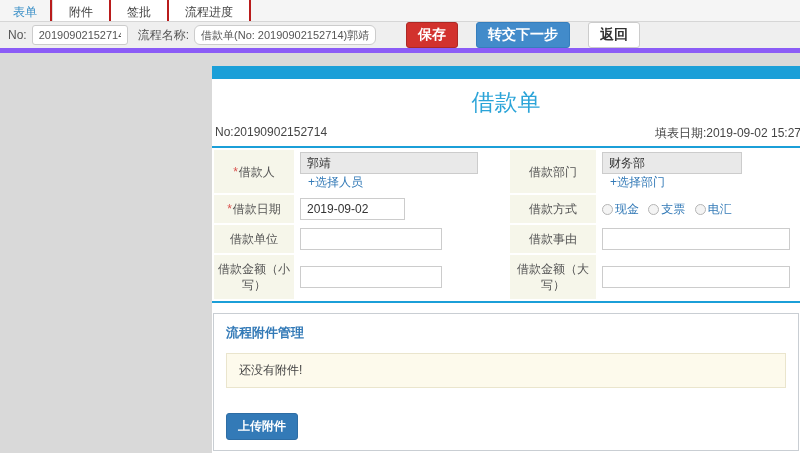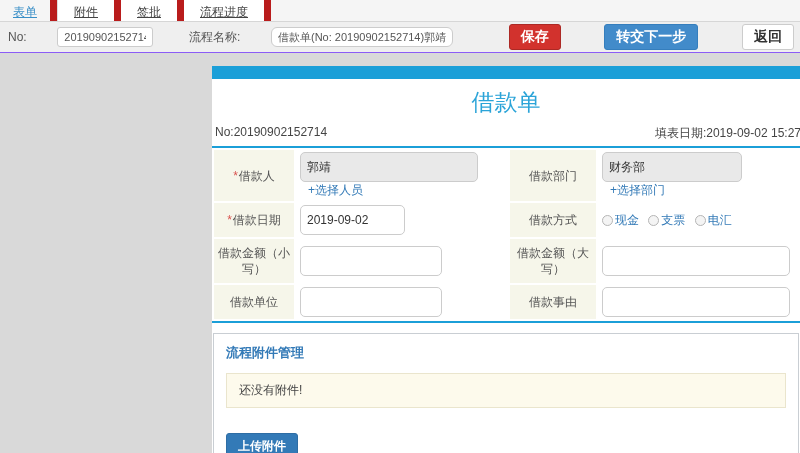--- a/index.html
+++ b/index.html
@@ -2,26 +2,26 @@
 <html><head>
 <meta charset="utf-8">
 <style>
   * { box-sizing: border-box; margin: 0; padding: 0; }
   html,body { width:800px; height:453px; overflow:hidden; }
   body { font-family:"Liberation Sans", sans-serif; font-size:12px; color:#333; background:#d9d9d9; }
   .app { width:800px; height:453px; overflow:hidden; position:relative; }
 
   
   .tabbar { height:22px; background:#f5f5f5; border-bottom:1px solid #d6d6d6; display:flex; align-items:stretch; }
-  .tab { padding:4px 16px; background:#fff; border-right:7px solid #b91c1c; color:#444; cursor:pointer; white-space:nowrap;text-decoration:underline; }
+  .tab { padding:4px 16px; background:#fff; border-right:2px solid #b91c1c; color:#444; cursor:pointer; white-space:nowrap; }
   .tab.first { border-left:1px solid #ddd; }
   .tab.active { background:#f5f5f5; color:#3a8fc7; border-left:none; padding:4px 13px; }
 
   
-  .toolbar { height:31px; background:#efefef; border-bottom:1px solid #8b5cf6; display:flex; align-items:center; padding:0 6px;justify-content:space-between; }
+  .toolbar { height:31px; background:#efefef; border-bottom:5px solid #8b5cf6; display:flex; align-items:center; padding:0 6px; }
   .toolbar .lbl { color:#555; margin:0 5px 0 2px; white-space:nowrap; }
   .tb-input { height:20px; border:1px solid #ccc; border-radius:3px; padding:0 6px; font-size:11px; color:#555; background:#fff; font-family:"Liberation Sans",sans-serif; }
   .btn { font-size:14px; padding:3px 11px; border-radius:3px; border:1px solid transparent; cursor:pointer; font-family:"Liberation Sans",sans-serif; font-weight:bold; }
   .btn-save { background:#d2322d; border-color:#ac2925; color:#fff; margin-left:30px; }
   .btn-next { background:#428bca; border-color:#357ebd; color:#fff; margin-left:18px; }
   .btn-back { background:#fff; border-color:#ccc; color:#333; margin-left:18px; font-weight:bold; }
 
   
   .main { position:relative; height:399px; background:#d9d9d9; }
   .panel { position:absolute; left:212px; top:13px; width:588px; height:395px; background:#fff; overflow:hidden; }
@@ -29,21 +29,21 @@
   .form-title { text-align:center; color:#2ba4d8; font-size:23px; padding:8px 0 5px; }
   .form-meta { display:flex; justify-content:space-between; padding:2px 3px 4px; color:#444; white-space:nowrap; }
   .form-meta .date { margin-right:-14px; }
 
   
   .form-table { width:100%; border-collapse:separate; border-spacing:2px; border-top:2px solid #1b9fd8; border-bottom:2px solid #1b9fd8; }
   .form-table td { vertical-align:middle; }
   td.cell-lbl { background:#f6f6ea; text-align:center; color:#555; padding:6px 3px; line-height:16px; }
   td.cell-val { padding:2px 4px; }
   .req { color:#d9534f; margin-right:1px; }
-  .field { height:30px; border:1px solid #ccc; border-radius:5px; padding:0 6px; font-size:12px; color:#333; background:#fff; font-family:"Liberation Sans",sans-serif; }
+  .field { height:22px; border:1px solid #ccc; border-radius:0; padding:0 6px; font-size:12px; color:#333; background:#fff; font-family:"Liberation Sans",sans-serif; }
   .field.ro { background:#e9e9e9; }
   .sel-link { color:#337ab7; text-decoration:none; margin-left:8px; white-space:nowrap; }
   .radio-group { color:#337ab7; white-space:nowrap; }
   .radio-item { margin-right:6px; cursor:pointer; }
   .radio-circle { display:inline-block; width:11px; height:11px; border-radius:50%; border:1px solid #b5b5b5; background:#f4f4f4; vertical-align:-2px; margin-right:2px; }
 
   
   .section { margin:10px 1px 0; background:#fff; padding:10px 12px; }
   .section.attach { border:1px solid #c9ced3; }
   .section.approve { border:1px solid #dc9898; margin-top:9px; height:200px; }
@@ -121,41 +121,41 @@
           <td class="cell-val">
             <span class="radio-group">
               <span class="radio-item"><span class="radio-circle"></span><span>现金</span></span>
               <span class="radio-item"><span class="radio-circle"></span><span>支票</span></span>
               <span class="radio-item"><span class="radio-circle"></span><span>电汇</span></span>
             </span>
           </td>
         </tr>
         <tr>
           <td class="cell-lbl">
+            <span>借款单位</span>
+          </td>
+          <td class="cell-val">
+            <input class="field" style="width: 142px;">
+          </td>
+          <td class="cell-lbl">
+            <span>借款事由</span>
+          </td>
+          <td class="cell-val">
+            <input class="field" style="width: 188px;">
+          </td>
+        </tr>
+        <tr>
+          <td class="cell-lbl">
             <span>借款金额（小写）</span>
           </td>
           <td class="cell-val">
             <input class="field" style="width: 142px;">
           </td>
           <td class="cell-lbl">
             <span>借款金额（大写）</span>
-          </td>
-          <td class="cell-val">
-            <input class="field" style="width: 188px;">
-          </td>
-        </tr>
-        <tr>
-          <td class="cell-lbl">
-            <span>借款单位</span>
-          </td>
-          <td class="cell-val">
-            <input class="field" style="width: 142px;">
-          </td>
-          <td class="cell-lbl">
-            <span>借款事由</span>
           </td>
           <td class="cell-val">
             <input class="field" style="width: 188px;">
           </td>
         </tr>
       </tbody>
         </table>
 
       <div class="section attach">
         <div class="section-title">流程附件管理</div>

